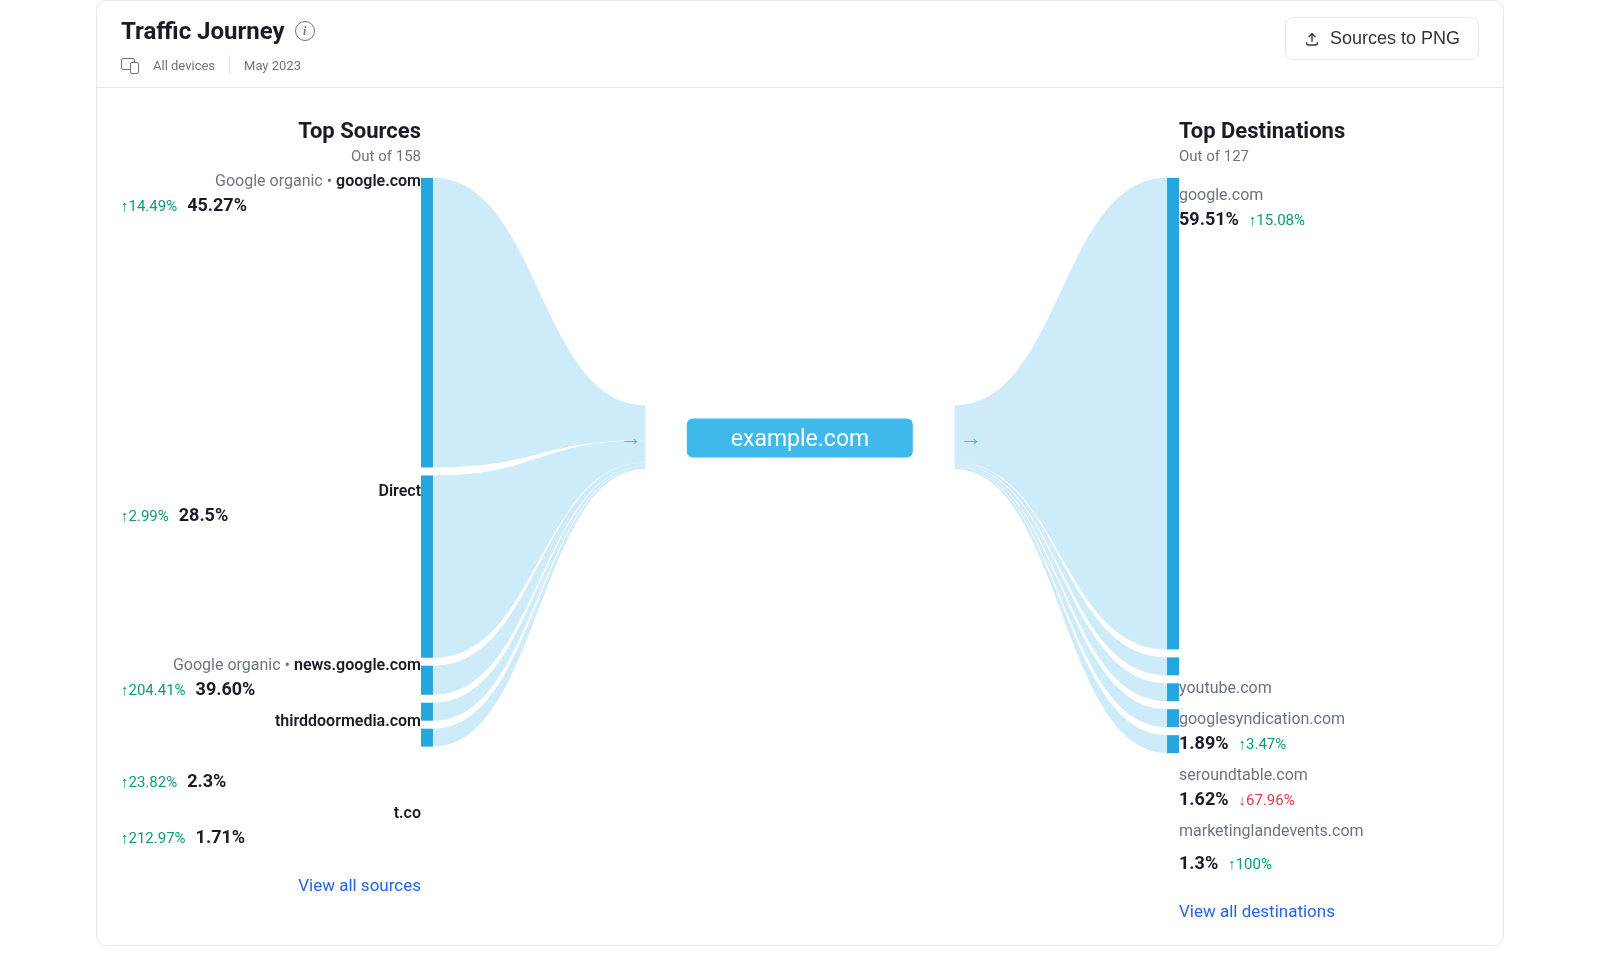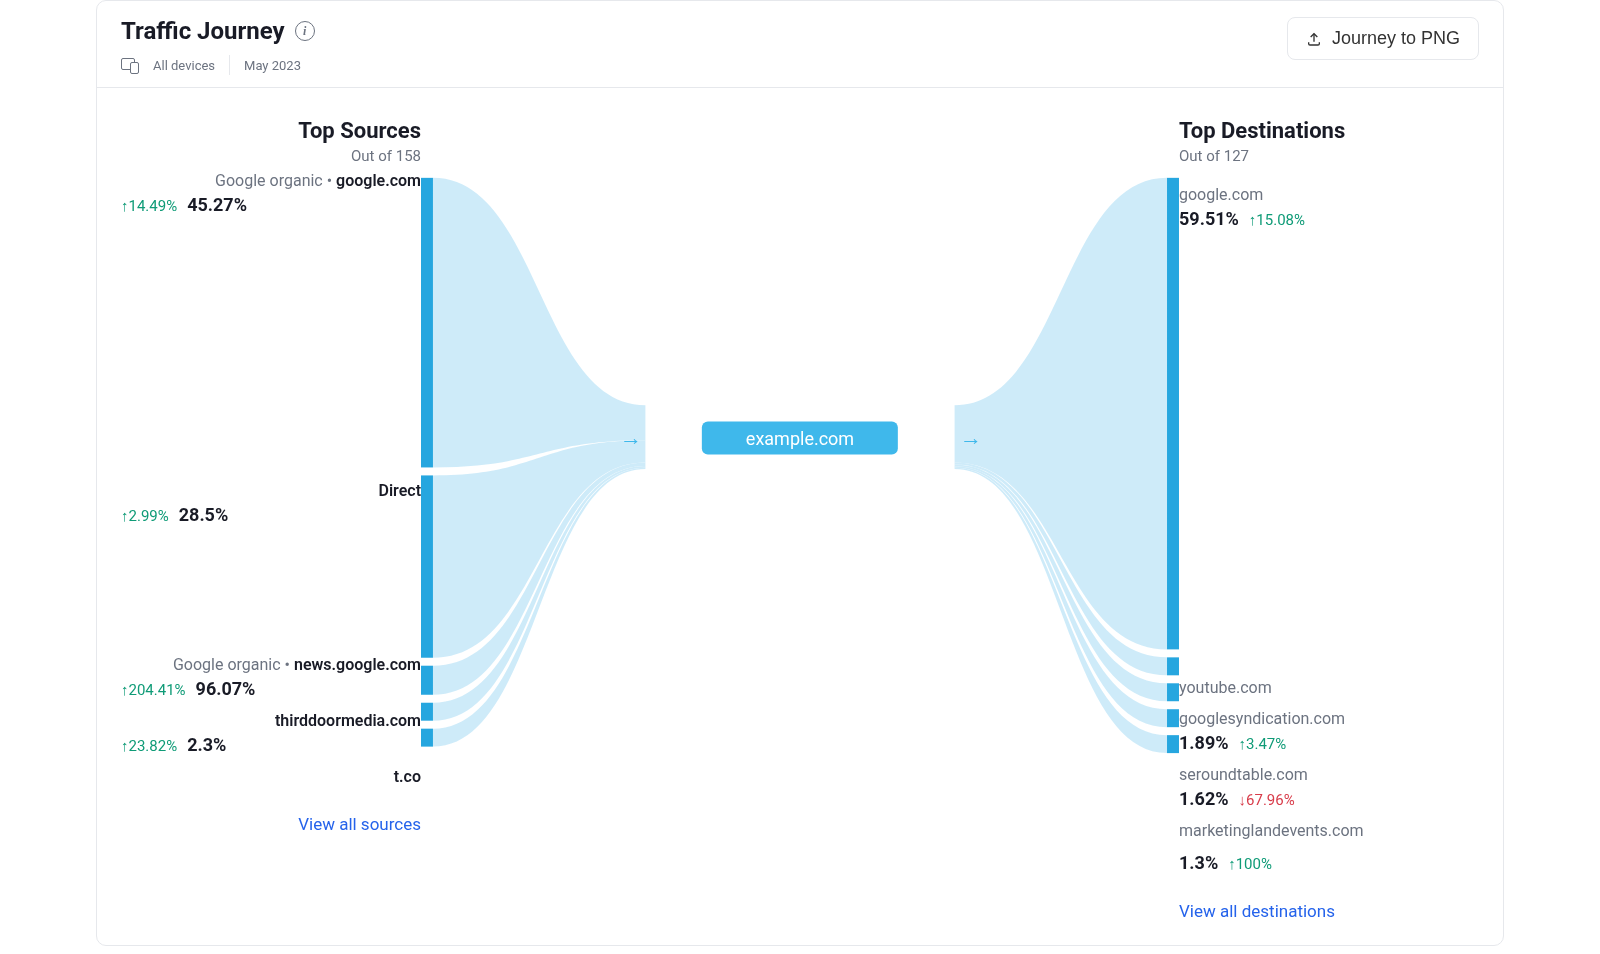--- a/index.html
+++ b/index.html
@@ -26,21 +26,21 @@
   .sep{width:1px;height:20px;background:var(--border);}
   .export-btn{display:flex;align-items:center;gap:10px;border:1px solid var(--border);background:#fff;border-radius:8px;padding:10px 18px;font-size:18px;color:#333;cursor:pointer;}
   .export-icon{width:16px;height:16px;}
   .body{display:flex;padding:30px 24px 24px 24px;gap:0;}
   .col{display:flex;flex-direction:column;}
   .col.left{width:300px;align-items:flex-end;text-align:right;}
   .col.right{width:300px;align-items:flex-start;text-align:left;}
   .section-title{font-size:22px;font-weight:700;margin:0;}
   .section-sub{font-size:15px;color:var(--grey-text);margin:4px 0 0 0;}
   .middle{flex:1;position:relative;height:640px;}
-  .center-node{position:absolute;left:50%;top:50%;transform:translate(-50%,-50%);background:var(--blue-main);color:#fff;font-size:18px;border-radius:6px;padding:6px 44px;white-space:nowrap;}
+  .center-node{position:absolute;left:50%;top:50%;transform:translate(-50%,-50%);background:var(--blue-main);color:#fff;font-size:23px;border-radius:6px;padding:6px 44px;white-space:nowrap;}
   .arrow{position:absolute;top:50%;transform:translateY(-50%);color:var(--blue-main);font-size:22px;font-weight:600;}
   .arrow.left{left:calc(50% - 180px);}
   .arrow.right{left:calc(50% + 160px);}
   .list{display:flex;flex-direction:column;width:100%;}
   .item{display:flex;flex-direction:column;box-sizing:border-box;padding:6px 0;}
   .item .label{font-size:16px;color:var(--grey-text);}
   .item .label b{color:var(--dark-text);font-weight:600;}
   .item .val-row{display:flex;gap:10px;align-items:baseline;margin-top:4px;font-size:16px;}
   .col.left .val-row{}
   .pct{font-weight:700;font-size:18px;color:var(--dark-text);}
@@ -70,21 +70,21 @@
         <span class="sep"></span>
         <span>May 2023</span>
       </div>
     </div>
     <button class="export-btn">
       <svg class="export-icon" viewBox="0 0 24 24" fill="none" stroke="currentColor" stroke-width="2">
         <path d="M4 17v2a2 2 0 0 0 2 2h12a2 2 0 0 0 2-2v-2"></path>
           <path d="M7 9l5-5 5 5"></path>
           <path d="M12 4v12"></path>
       </svg>
-      <span>Journey to PNG</span>
+      <span>Sources to PNG</span>
     </button>
   </div>
 
   <div class="body">
 
     <div class="col left">
       <h3 class="section-title">Top Sources</h3>
       <p class="section-sub" id="src-sub">Out of 158</p>
       <div class="list" id="sources-list">
           <div class="item" style="">
@@ -98,32 +98,36 @@
             <span class="label"><b>Direct</b></span>
          <span class="val-row">
            <span class="change up">↑2.99%</span>
            <span class="pct">28.5%</span>
          </span>
           </div>
           <div class="item" style="margin-top: 118px;">
             <span class="label"><span>Google organic • </span><b>news.google.com</b></span>
          <span class="val-row">
            <span class="change up">↑204.41%</span>
-           <span class="pct">96.07%</span>
-         </span>
-          </div>
-          <div class="item" style="margin-top: 0px;">
+           <span class="pct">39.60%</span>
+         </span>
+          </div>
+          <div class="item" style="margin-top: 0px; gap: 36px;">
             <span class="label"><b>thirddoormedia.com</b></span>
          <span class="val-row">
            <span class="change up">↑23.82%</span>
            <span class="pct">2.3%</span>
          </span>
           </div>
           <div class="item" style="margin-top: 0px;">
             <span class="label"><b>t.co</b></span>
+         <span class="val-row">
+           <span class="change up">↑212.97%</span>
+           <span class="pct">1.71%</span>
+         </span>
           </div>
         </div>
       <span class="view-link">View all sources</span>
     </div>
 
     <div class="middle">
       <svg class="sankey" id="sankey" viewBox="0 0 760 640" preserveAspectRatio="none">
           <rect class="bar" x="0" y="60" width="12" height="290.3615160349854"></rect>
           <path class="flow" d="M12,60 C118.5,60 118.5,288 225,288
           L225,323.1953352769679 C118.5,323.1953352769679 118.5,350.3615160349854 12,350.3615160349854 Z"></path>

